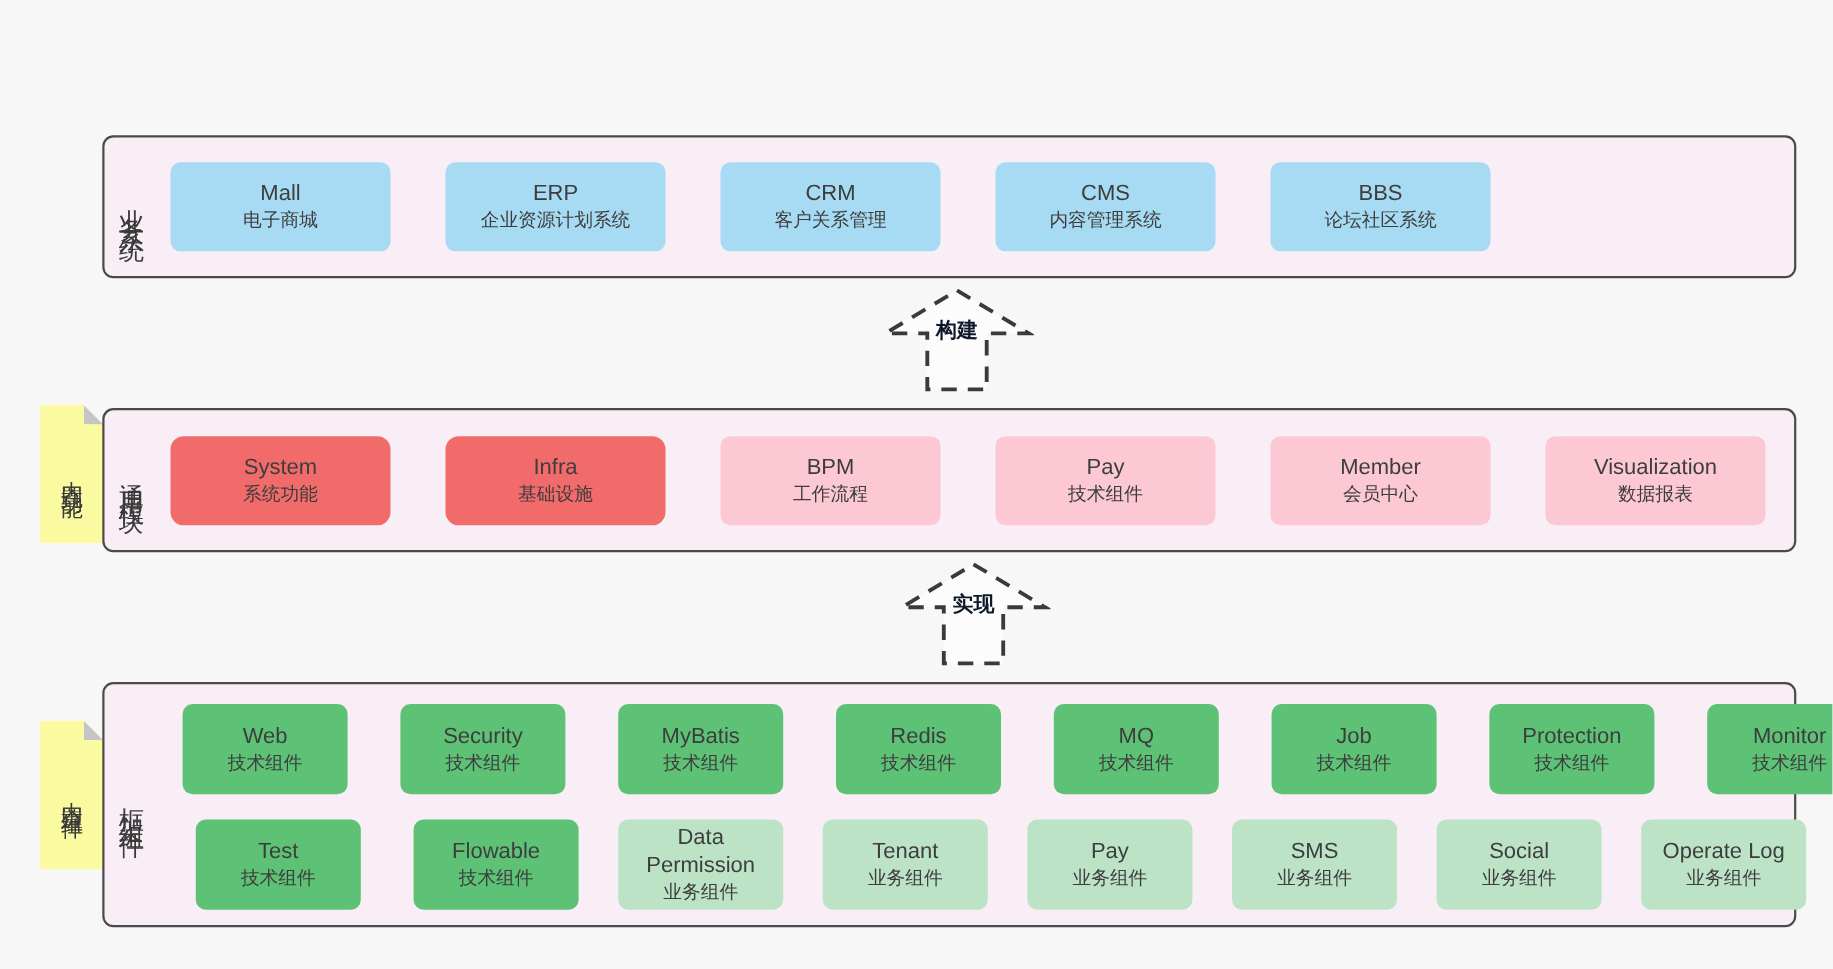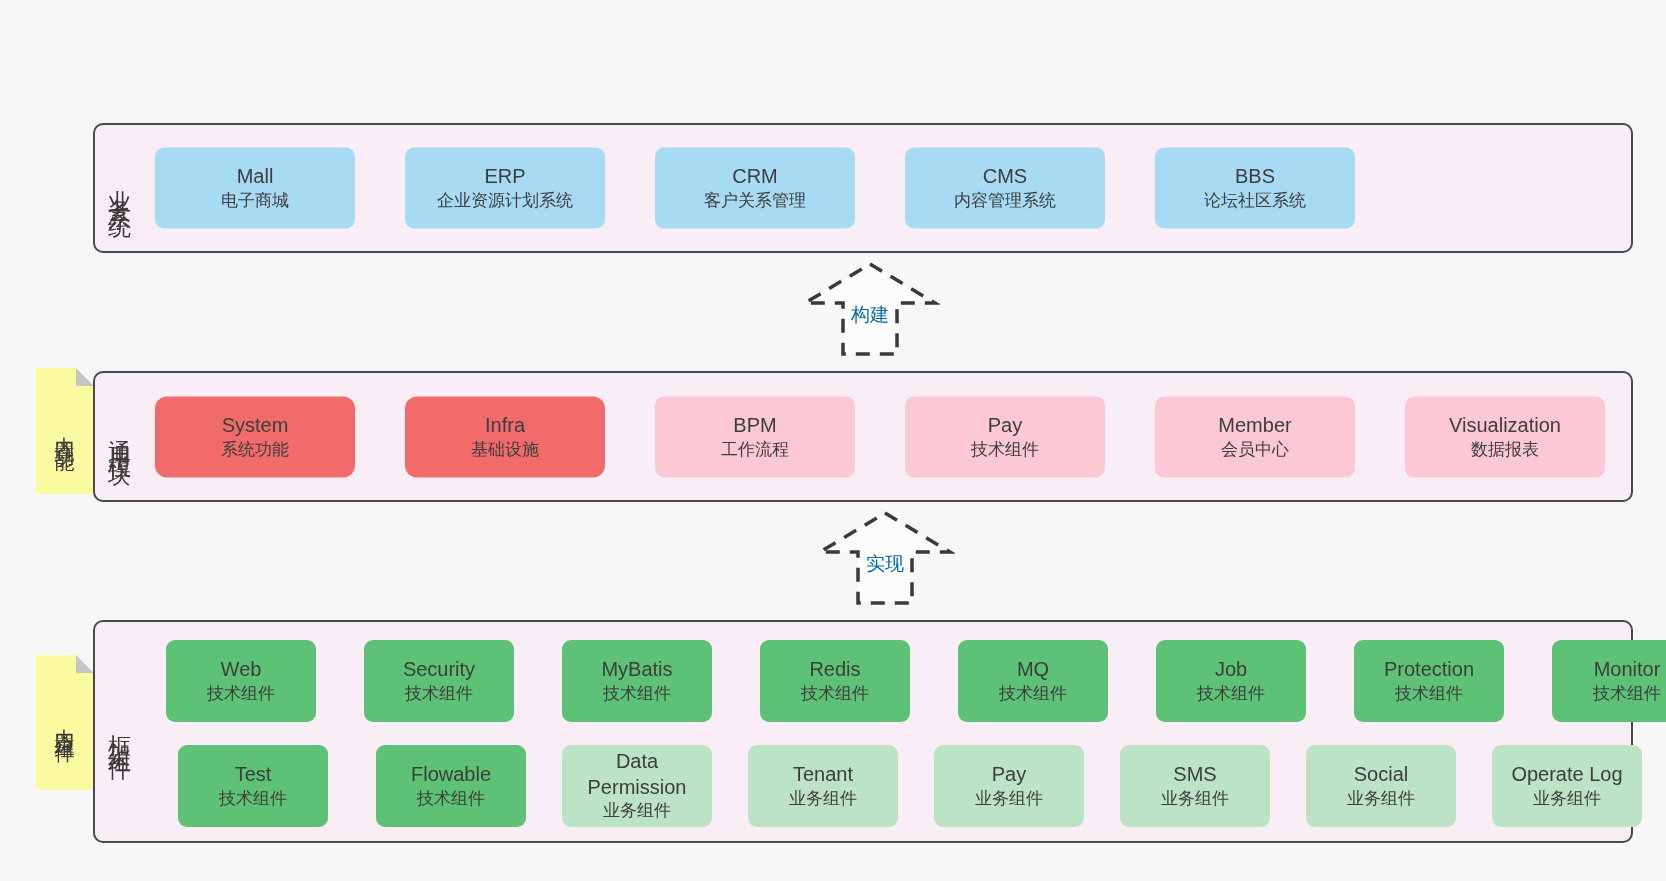--- a/index.html
+++ b/index.html
@@ -63,23 +63,24 @@
     position:absolute; left:50%; top:50%; transform:translate(-50%,-50%);
     writing-mode:vertical-rl; text-orientation:upright;
     font-size:20px; letter-spacing:5px; line-height:1; color:#3a3a3a; white-space:nowrap;
   }
 
   .arrow { position:absolute; width:140px; height:96px; z-index:0; }
   #arrow-build     { left:800px; top:261px; }
   #arrow-implement { left:815px; top:510px; }
   .arrow svg { display:block; width:140px; height:96px; }
   .arrow-label {
-    position:absolute; left:50%; top:40px; transform:translateX(-50%);
-    background:#fcfcfc; padding:1px 5px; font-size:19px; color:#0369a1;
+    position:absolute; left:50%; top:25px; transform:translateX(-50%);
+    background:#fcfcfc; padding:1px 5px; font-size:19px; color:#0f172a;
     white-space:nowrap;
+    font-weight:bold;
   }
 </style>
 </head>
 <body>
 
 <div class="canvas">
 
   <div class="sticky" id="sticky-modules">
     <div class="sticky-fold"></div>
     <div class="sticky-label">内置功能</div>

